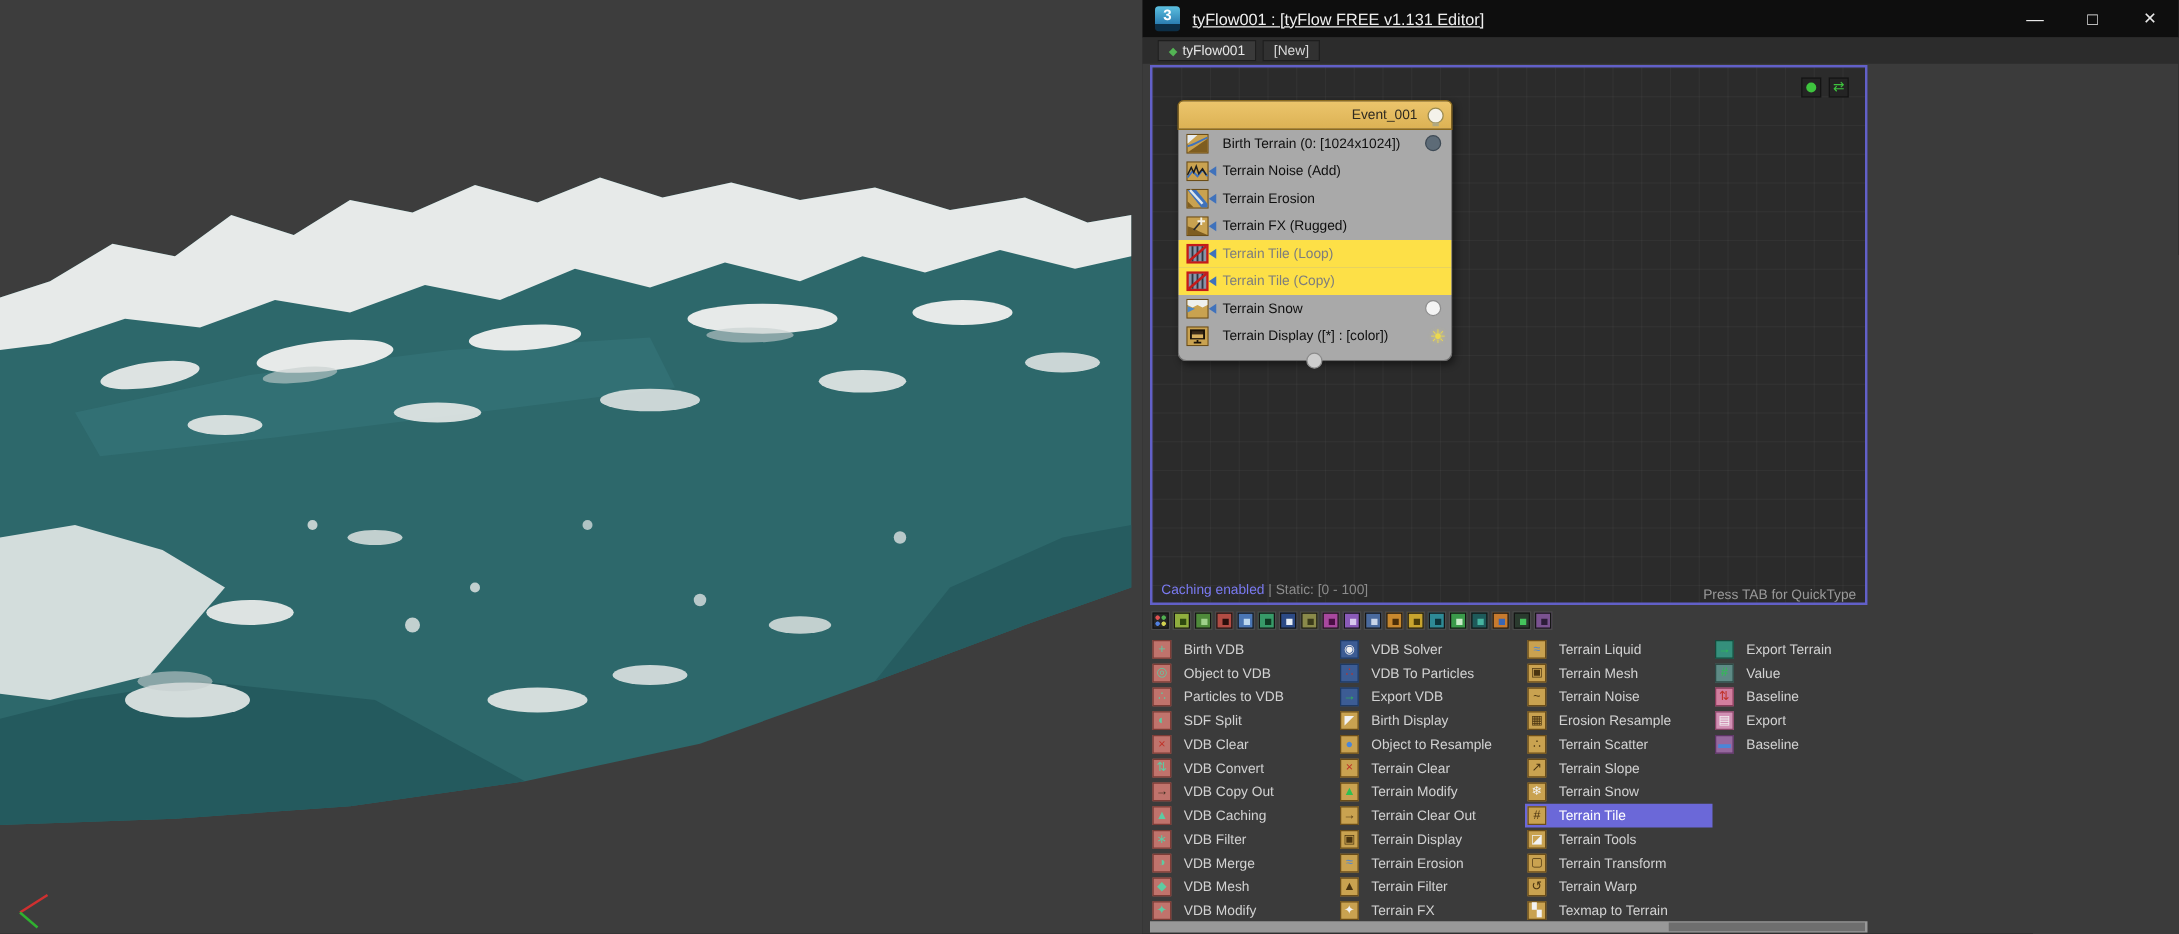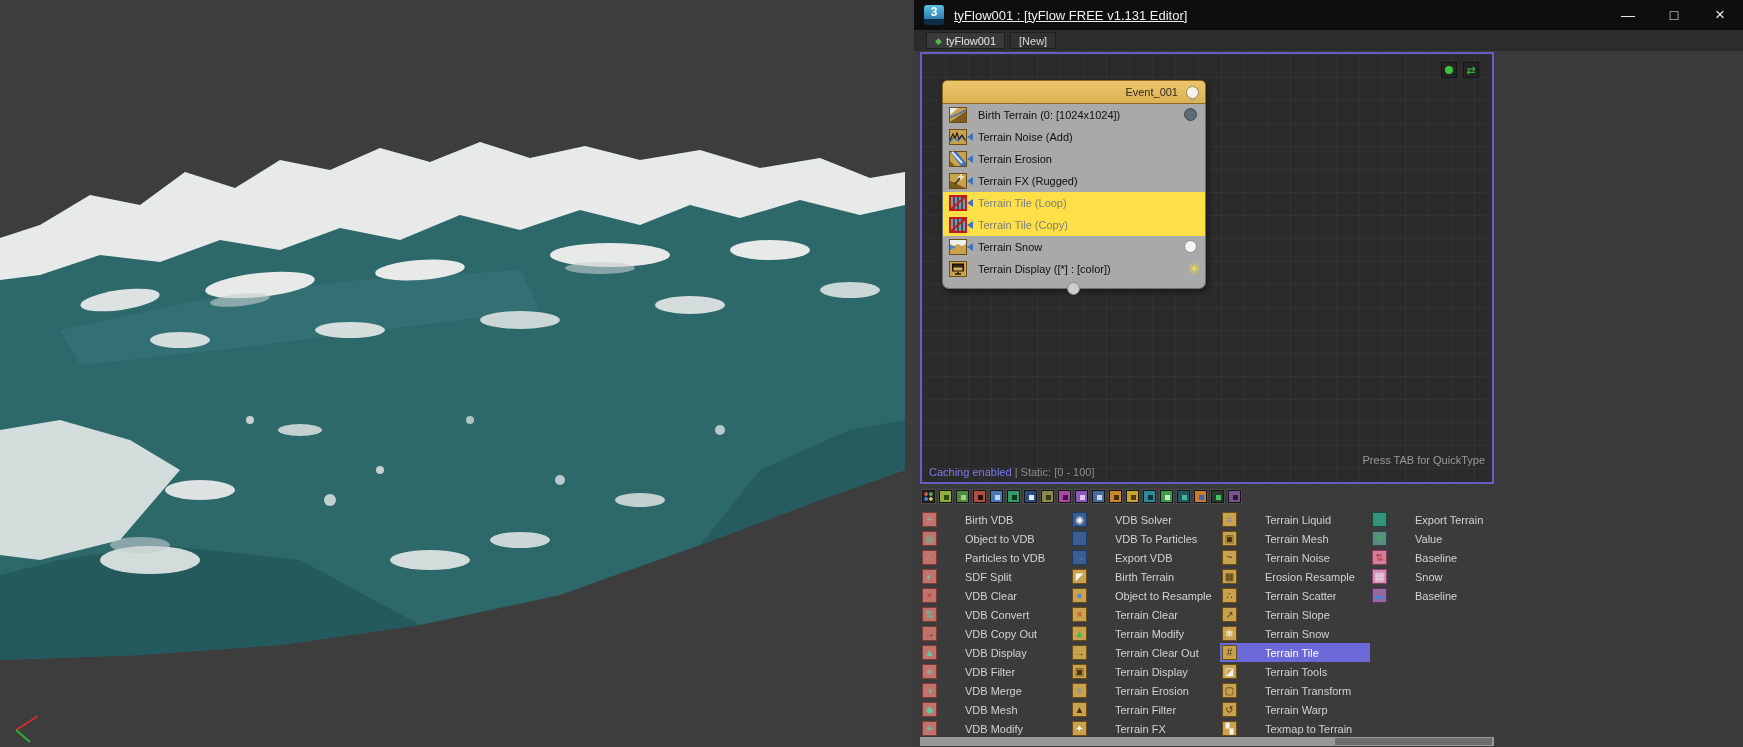--- a/index.html
+++ b/index.html
@@ -41,21 +41,21 @@
     background-image:
       linear-gradient(rgba(255,255,255,.035) 1px, transparent 1px),
       linear-gradient(90deg, rgba(255,255,255,.035) 1px, transparent 1px);
     background-size:23px 23px; }
   .indicator { position:absolute; top:8px; width:16px; height:16px; background:#242424;
     border:1px solid #141414; display:flex; align-items:center; justify-content:center; }
   .ind-dot { width:8px; height:8px; border-radius:50%; background:#3ec43e; }
   .ind-arrows { color:#3ec43e; font-size:11px; line-height:1; }
 
   
-  .node { position:absolute; left:20px; top:26px; width:264px; border-radius:5px 5px 7px 7px;
+  .node { position:absolute; left:20px; top:26px; width:220px; border-radius:5px 5px 7px 7px;
     box-shadow:2px 3px 6px rgba(0,0,0,.45); }
   .node-header { height:24px; background:linear-gradient(180deg,#ecc56c,#dcb254);
     border:1px solid #8a6a20; border-radius:5px 5px 0 0; display:flex; align-items:center;
     justify-content:flex-end; padding-right:6px; }
   .node-title { font-size:11px; color:#2e2a20; margin-right:8px; }
   .bulb { width:13px; height:13px; border-radius:50%; background:#f4f2ea; border:1px solid #9a8a50;
     position:relative; }
   .bulb:after { content:""; position:absolute; left:3px; bottom:-3px; width:5px; height:3px;
     background:#b0a880; }
   .node-body { background:#a9a9a9; border:1px solid #6e6e6e; border-top:none;
@@ -72,21 +72,21 @@
   .sock.gray { background:#5d6b77; border:1px solid #3e4a55; }
   .sock.white { background:#f4f4f4; border:1px solid #8e8e8e; }
   .sun { position:absolute; right:4px; top:2px; font-size:15px; color:#ecd94e;
     text-shadow:0 0 3px rgba(236,217,78,.8); }
   .bottom-sock { position:absolute; left:50%; bottom:-7px; width:13px; height:13px;
     margin-left:-7px; border-radius:50%; background:#cdcdcd; border:1px solid #8b8b8b; }
 
   
   .status-left { position:absolute; left:7px; bottom:4px; font-size:11px; color:#8c8c8c; }
   .status-left .hl { color:#7a7af0; }
-  .status-right { position:absolute; right:7px; bottom:16px; font-size:11px; color:#9a9a9a; }
+  .status-right { position:absolute; right:7px; bottom:0; font-size:11px; color:#9a9a9a; }
 
   
   .toolbar { position:absolute; left:8px; top:490px; display:flex; gap:4px; }
   .ticon { width:13px; height:13px; border:1px solid #151515; position:relative;
     box-shadow:0 0 0 1px #4a4a4a; }
   .tfg { position:absolute; left:4px; top:4px; width:5px; height:5px; }
   .t-multi { background:
       radial-gradient(circle at 28% 28%, #e05050 1.5px, transparent 2px),
       radial-gradient(circle at 72% 28%, #50b050 1.5px, transparent 2px),
       radial-gradient(circle at 28% 72%, #5080e0 1.5px, transparent 2px),
@@ -94,21 +94,21 @@
 
   
   .depot { position:absolute; left:6px; top:510px; width:580px; display:flex; }
   .dcol { display:flex; flex-direction:column; }
   .dcol1 { width:150px; } .dcol2 { width:150px; } .dcol3 { width:150px; } .dcol4 { width:124px; }
   .depot-item { height:19px; display:flex; align-items:center; padding-left:2px; }
   .depot-item.sel { background:#6b68d8; }
   .depot-item.sel .dlabel { color:#fff; }
   .dicon { width:15px; height:15px; flex:0 0 auto; display:flex; align-items:center;
     justify-content:center; font-size:10px; line-height:1; }
-  .dlabel { font-size:11px; color:#d2d2d2; margin-left:28px; white-space:nowrap; }
+  .dlabel { font-size:11px; color:#d2d2d2; margin-left:10px; white-space:nowrap; }
   .ic-vdb { background:#c0736c; border:1px solid #7c3c36; color:#5ecba2; }
   .ic-bvdb { background:#3c5c94; border:1px solid #1e3a64; color:#e8e8e8; }
   .ic-ter { background:#c9a250; border:1px solid #6b4d18; color:#4a3410; }
   .ic-export { background:#35907c; border:1px solid #17493c; }
   .ic-value { background:#5d8a85; border:1px solid #2e4a46; }
   .ic-base { background:#d27e9e; border:1px solid #8a3c5c; }
   .ic-notes { background:#d290b4; border:1px solid #8a4468; }
   .ic-sep { background:#96689e; border:1px solid #5c3464; }
   .g-red { color:#c03228 !important; }
   .g-dark { color:#33291a !important; }
@@ -407,21 +407,21 @@
         <div class="depot-item">
             <span class="dicon ic-vdb">⇅</span>
             <span class="dlabel">VDB Convert</span>
           </div>
         <div class="depot-item">
             <span class="dicon ic-vdb g-dark">→</span>
             <span class="dlabel">VDB Copy Out</span>
           </div>
         <div class="depot-item">
             <span class="dicon ic-vdb">▲</span>
-            <span class="dlabel">VDB Display</span>
+            <span class="dlabel">VDB Caching</span>
           </div>
         <div class="depot-item">
             <span class="dicon ic-vdb">∗</span>
             <span class="dlabel">VDB Filter</span>
           </div>
         <div class="depot-item">
             <span class="dicon ic-vdb">◑</span>
             <span class="dlabel">VDB Merge</span>
           </div>
         <div class="depot-item">
@@ -442,21 +442,21 @@
         <div class="depot-item">
             <span class="dicon ic-bvdb g-red">∴</span>
             <span class="dlabel">VDB To Particles</span>
           </div>
         <div class="depot-item">
             <span class="dicon ic-bvdb g-green">→</span>
             <span class="dlabel">Export VDB</span>
           </div>
         <div class="depot-item">
             <span class="dicon ic-ter g-white">◤</span>
-            <span class="dlabel">Birth Terrain</span>
+            <span class="dlabel">Birth Display</span>
           </div>
         <div class="depot-item">
             <span class="dicon ic-ter g-blue">●</span>
             <span class="dlabel">Object to Resample</span>
           </div>
         <div class="depot-item">
             <span class="dicon ic-ter g-red">×</span>
             <span class="dlabel">Terrain Clear</span>
           </div>
         <div class="depot-item">
@@ -544,21 +544,21 @@
         <div class="depot-item">
             <span class="dicon ic-value g-green">#</span>
             <span class="dlabel">Value</span>
           </div>
         <div class="depot-item">
             <span class="dicon ic-base g-red">⇅</span>
             <span class="dlabel">Baseline</span>
           </div>
         <div class="depot-item">
             <span class="dicon ic-notes g-white">▤</span>
-            <span class="dlabel">Snow</span>
+            <span class="dlabel">Export</span>
           </div>
         <div class="depot-item">
             <span class="dicon ic-sep g-blue">▬</span>
             <span class="dlabel">Baseline</span>
           </div>
       </div>
     </div>
 
     <div class="hscroll">
       <div class="hthumb"></div>

